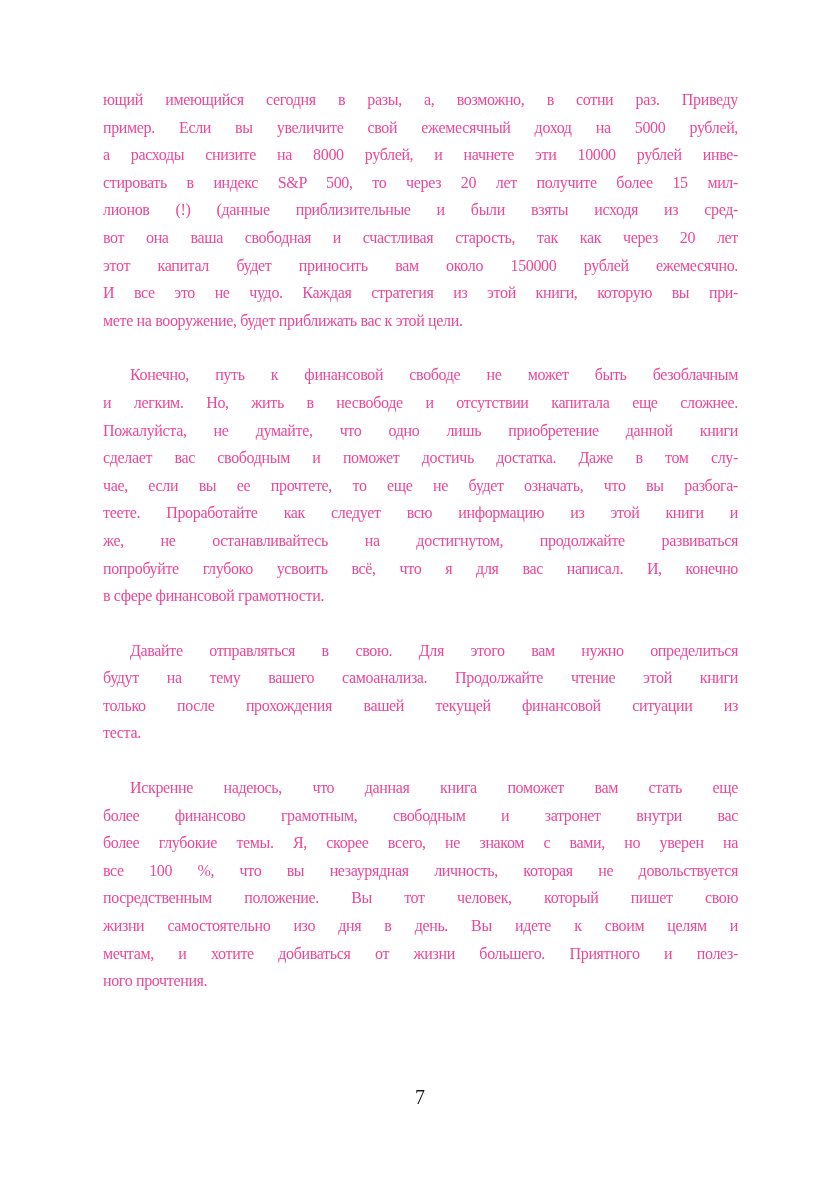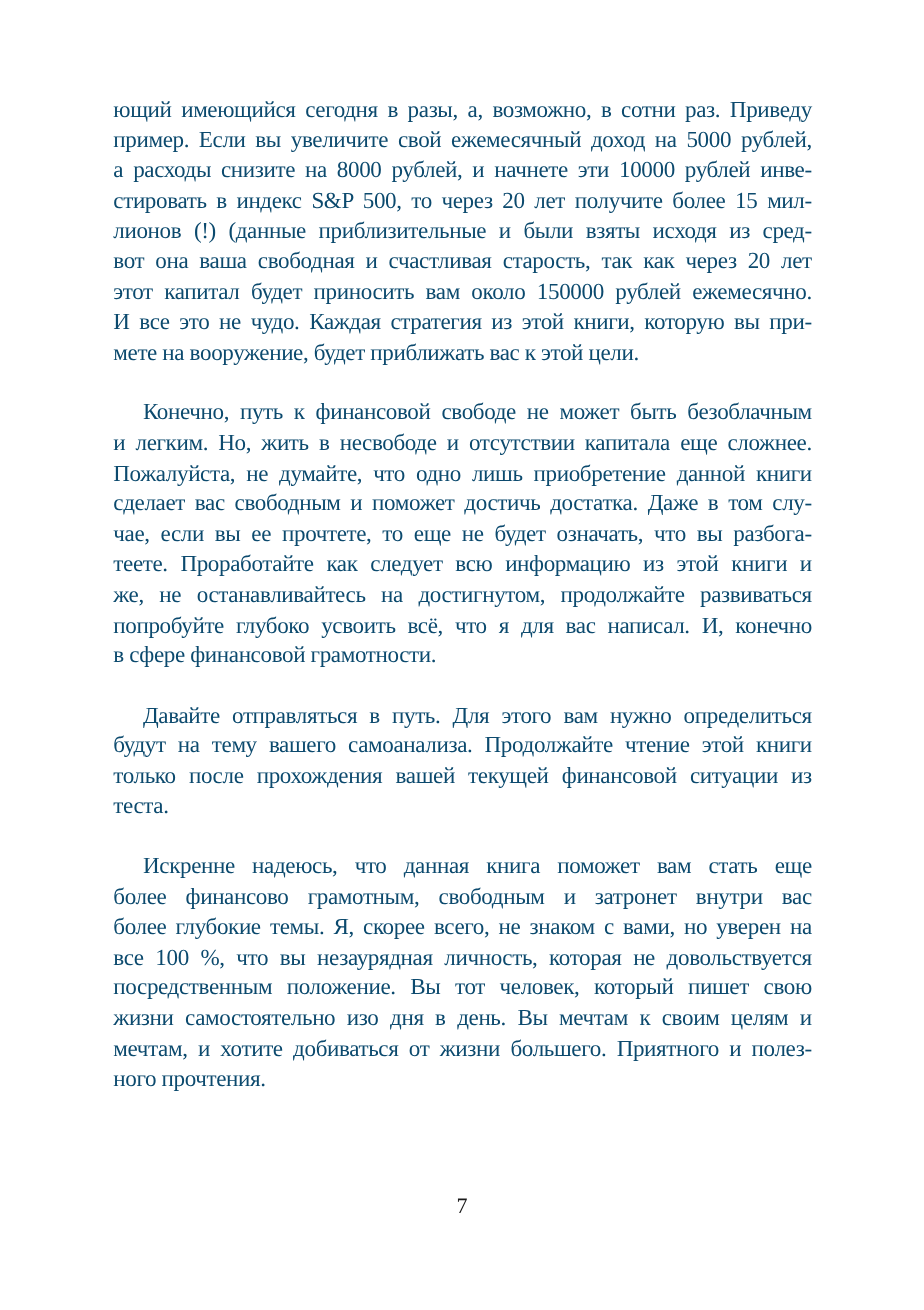--- a/index.html
+++ b/index.html
@@ -1,24 +1,24 @@
 <!DOCTYPE html>
 <html><head>
 <meta charset="utf-8">
 <style>
   html, body { margin: 0; padding: 0; background: #ffffff; }
   body { width: 840px; height: 1191px; position: relative; overflow: hidden; }
   .page { position: absolute; left: 103px; top: 86px; width: 635px; }
   .para { margin: 0 0 27px 0; }
   .line {
     font-family: "Liberation Serif", serif;
-    font-size: 21px;
+    font-size: 16px;
     line-height: 27.6px;
     height: 27.6px;
-    color: #0c4a6e;
+    color: #ec4899;
     white-space: nowrap;
     text-align: justify;
     text-align-last: justify;
     letter-spacing: -0.35px;
     word-spacing: 0px;
     transform-origin: left center;
   }
   .line.last { text-align-last: left; }
   .line.indent { text-indent: 27px; }
   .page-number {
@@ -50,31 +50,31 @@
     <div class="line">Пожалуйста, не думайте, что одно лишь приобретение данной книги</div>
     <div class="line">сделает вас свободным и поможет достичь достатка. Даже в том слу-</div>
     <div class="line">чае, если вы ее прочтете, то еще не будет означать, что вы разбога-</div>
     <div class="line">теете. Проработайте как следует всю информацию из этой книги и</div>
     <div class="line">же, не останавливайтесь на достигнутом, продолжайте развиваться</div>
     <div class="line">попробуйте глубоко усвоить всё, что я для вас написал. И, конечно</div>
     <div class="line last">в сфере финансовой грамотности.</div>
   </div>
 
   <div class="para">
-    <div class="line indent">Давайте отправляться в путь. Для этого вам нужно определиться</div>
+    <div class="line indent">Давайте отправляться в свою. Для этого вам нужно определиться</div>
     <div class="line">будут на тему вашего самоанализа. Продолжайте чтение этой книги</div>
     <div class="line">только после прохождения вашей текущей финансовой ситуации из</div>
     <div class="line last">теста.</div>
   </div>
 
   <div class="para">
     <div class="line indent">Искренне надеюсь, что данная книга поможет вам стать еще</div>
     <div class="line">более финансово грамотным, свободным и затронет внутри вас</div>
     <div class="line">более глубокие темы. Я, скорее всего, не знаком с вами, но уверен на</div>
     <div class="line">все 100 %, что вы незаурядная личность, которая не довольствуется</div>
     <div class="line">посредственным положение. Вы тот человек, который пишет свою</div>
-    <div class="line">жизни самостоятельно изо дня в день. Вы мечтам к своим целям и</div>
+    <div class="line">жизни самостоятельно изо дня в день. Вы идете к своим целям и</div>
     <div class="line">мечтам, и хотите добиваться от жизни большего. Приятного и полез-</div>
     <div class="line last">ного прочтения.</div>
   </div>
 </div>
 
 <div class="page-number">7</div>
 
 </body></html>

